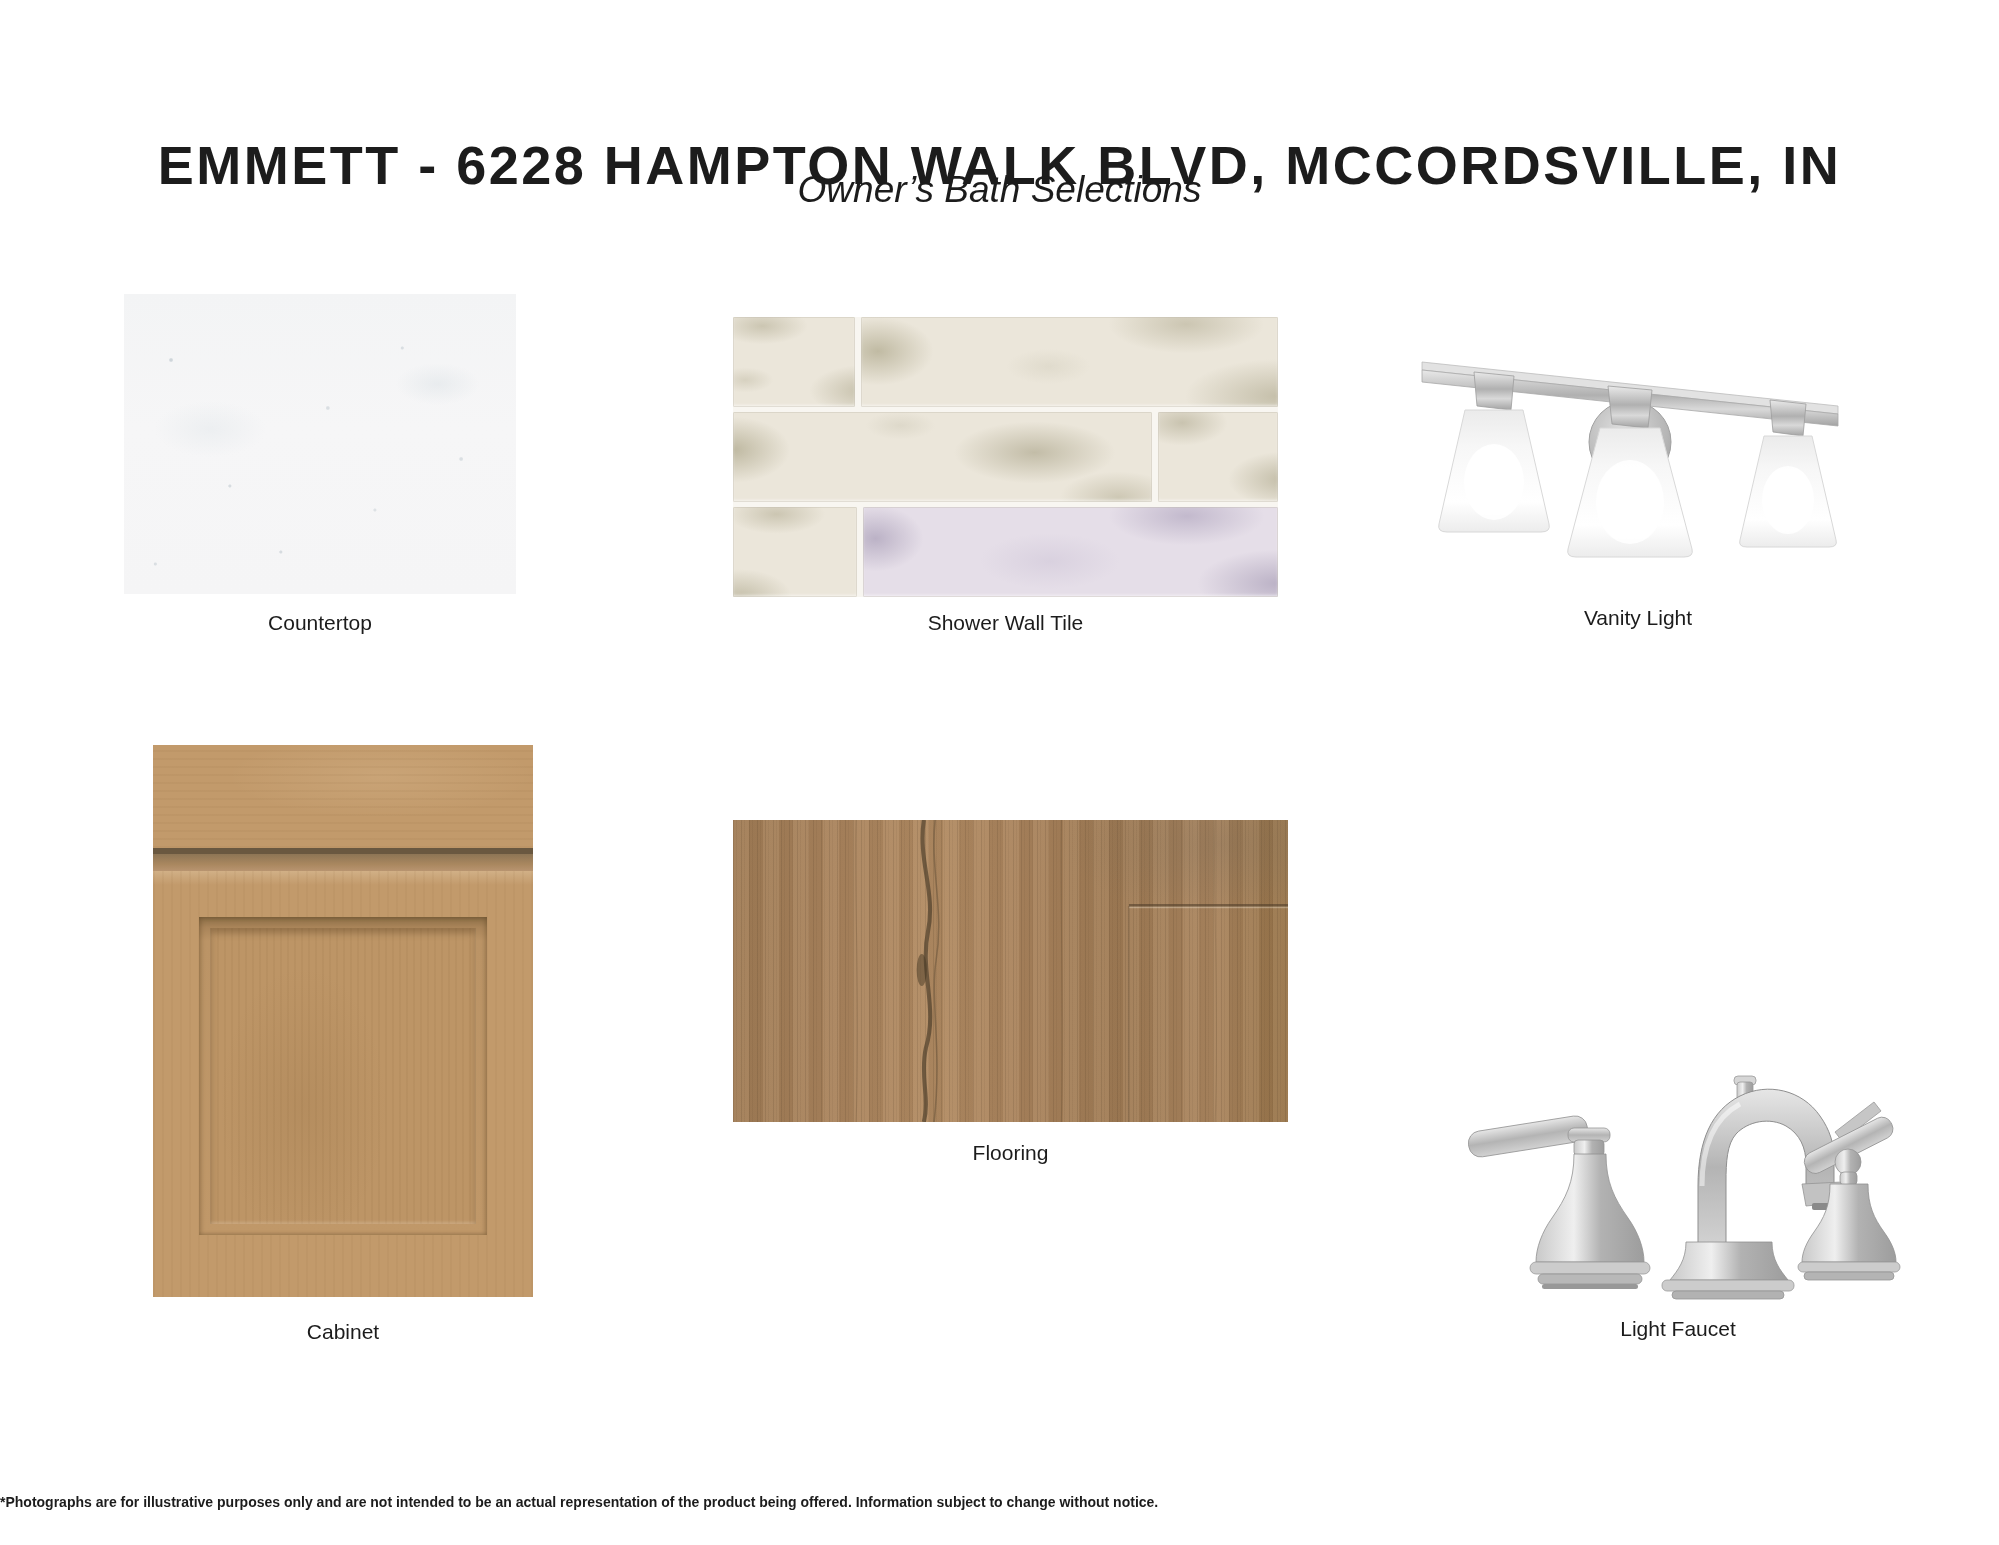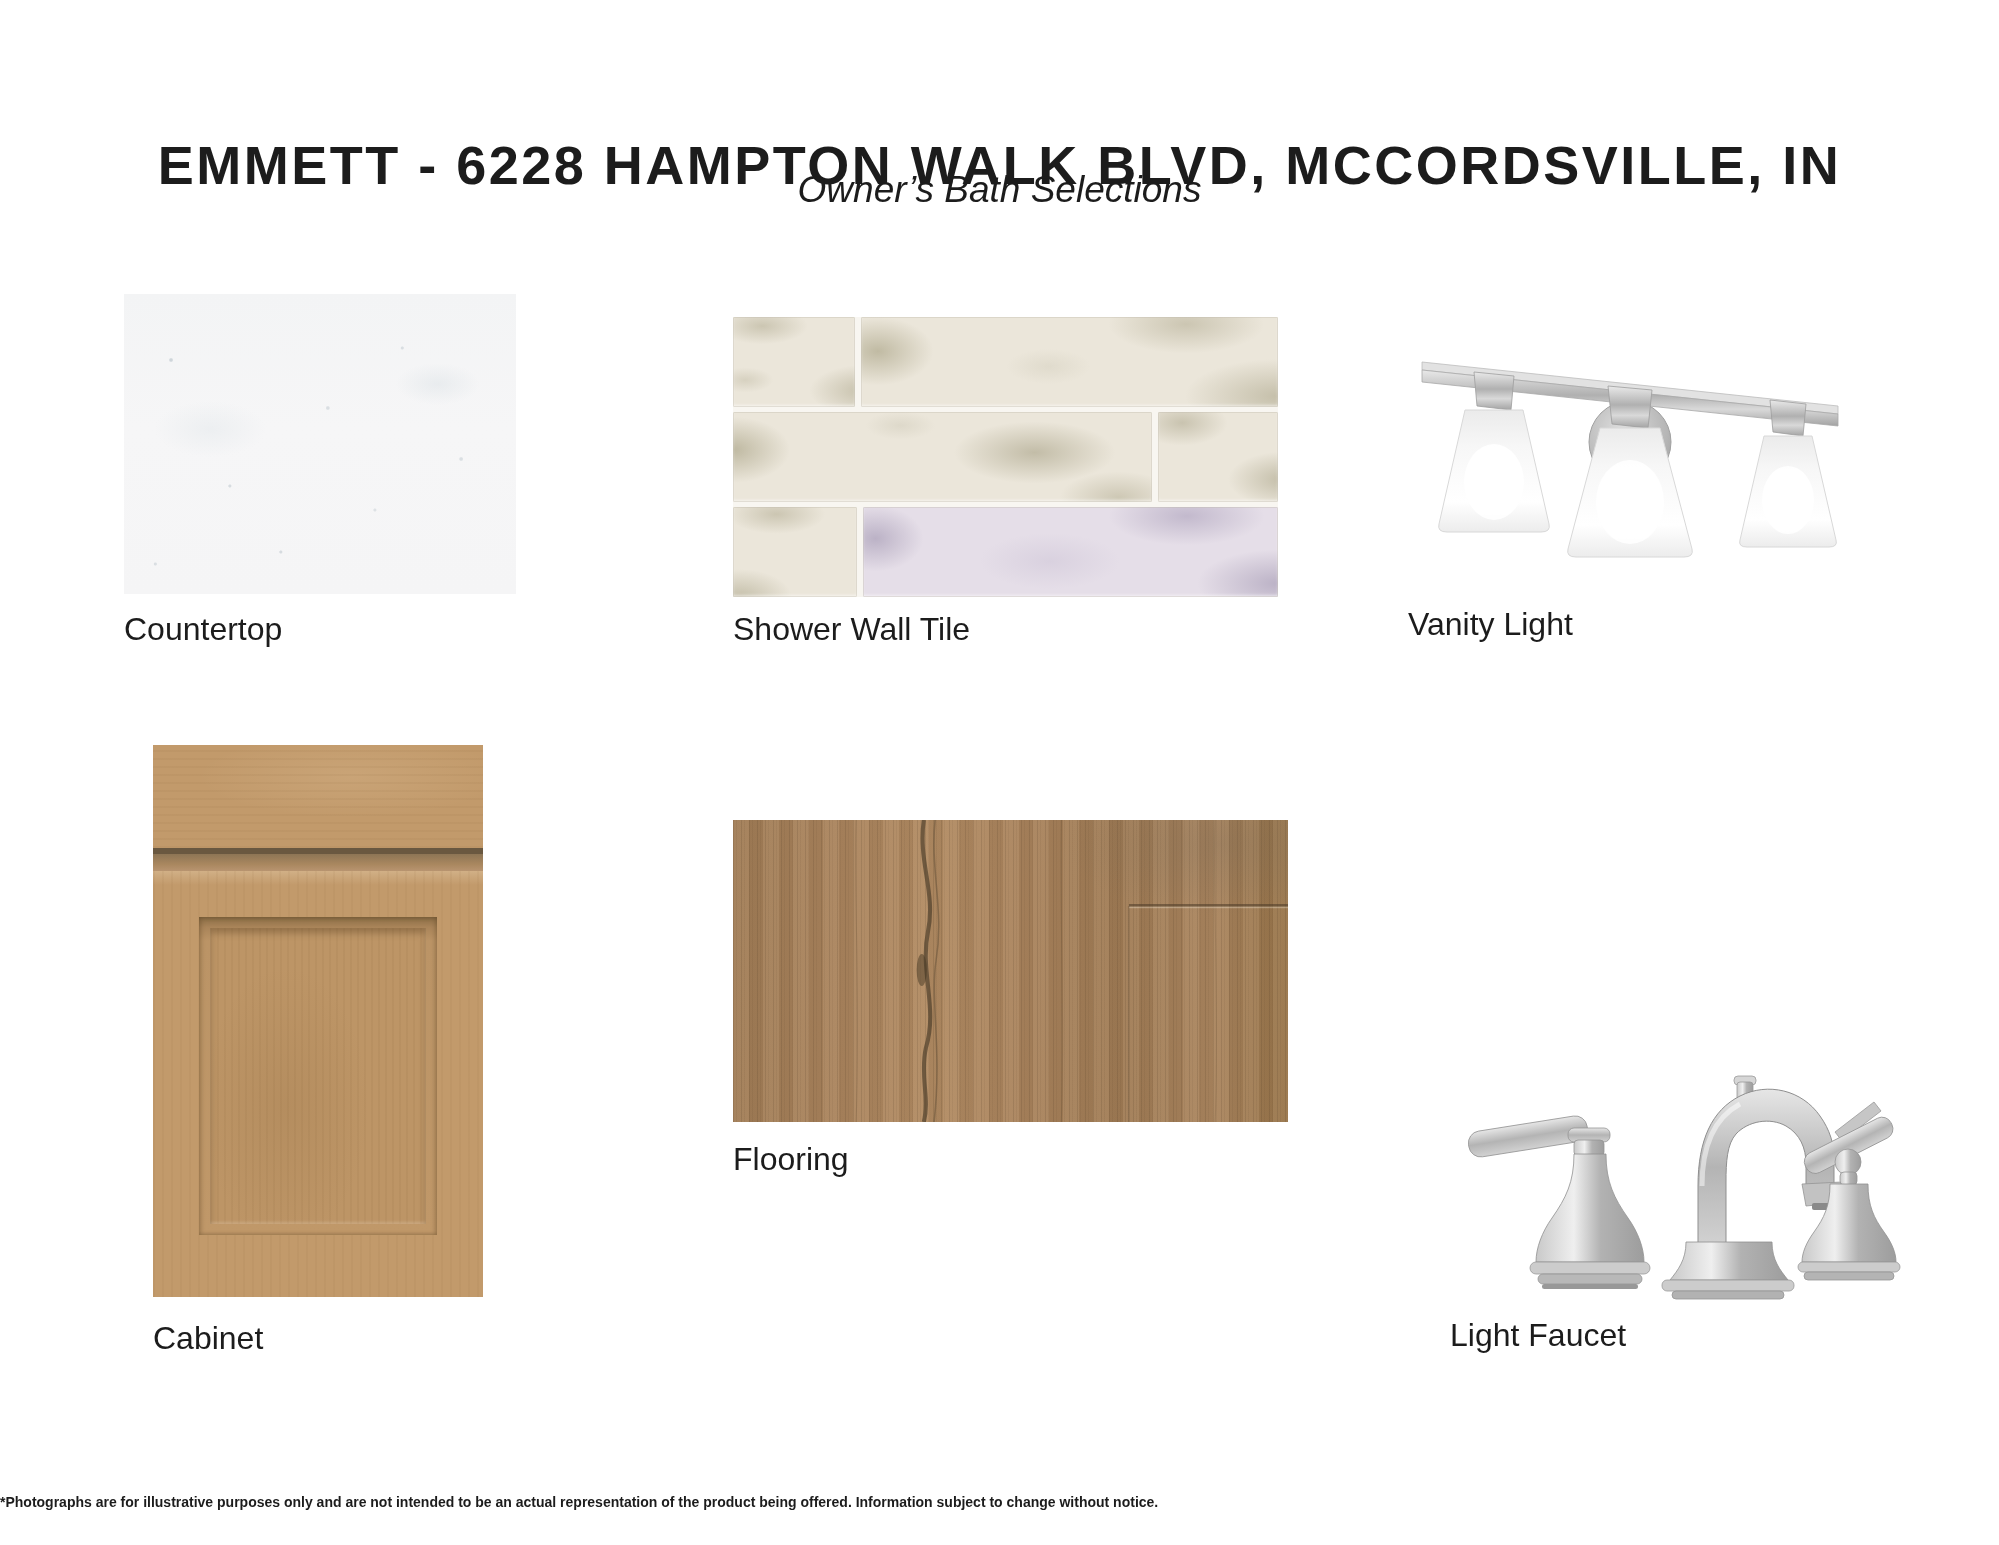--- a/index.html
+++ b/index.html
@@ -23,21 +23,21 @@
   }
   .disclaimer {
     position: absolute; left: 0; right: 0; top: 1494px;
     text-align: left; font-size: 14px; font-weight: 700;
     color: var(--text, #1f1f1f);
   }
 
   
   figure { margin: 0; position: absolute; }
   figcaption {
-    text-align: left; font-size: 32px; color: var(--text, #1d1d1d);
+    text-align: center; font-size: 21px; color: var(--text, #1d1d1d);
     line-height: 1.2;
   }
   .img { position: relative; width: 100%; overflow: hidden; }
 
   
   .fig-countertop { left: 124px; top: 294px; width: 392px; }
   .fig-countertop .img { height: 300px;
     background-image:
       radial-gradient(circle at 12% 22%, rgba(176,188,196,.55) 0 1.2px, transparent 2.4px),
       radial-gradient(circle at 27% 64%, rgba(176,188,196,.45) 0 1px, transparent 2px),
@@ -95,21 +95,21 @@
       radial-gradient(ellipse 100px 40px at 45% 60%, rgba(205,196,214,.5), transparent 70%); }
   .fig-tile figcaption { margin-top: 13px; }
 
   
   .fig-vanity { left: 1408px; top: 342px; width: 460px; }
   .fig-vanity .img { height: 245px; background: #ffffff; }
   .fig-vanity svg { display: block; width: 100%; height: 100%; }
   .fig-vanity figcaption { margin-top: 18px; }
 
   
-  .fig-cabinet { left: 153px; top: 745px; width: 330px; }
+  .fig-cabinet { left: 153px; top: 745px; width: 380px; }
   .fig-cabinet .img { height: 552px; display: flex; flex-direction: column;
     box-shadow: inset 0 0 0 1px rgba(120,90,55,.25); }
   .cab-grain-h {
     background-image:
       repeating-linear-gradient(0deg, rgba(135,98,55,.08) 0 2px, transparent 2px 8px),
       radial-gradient(ellipse 220px 60px at 60% 30%, rgba(255,235,205,.12), transparent 70%);
   }
   .drawer { height: 103px; background-color: var(--cabinet-wood, #c29a6b);
     border-bottom: 6px solid #6a5840; }
   .groove { height: 17px;

